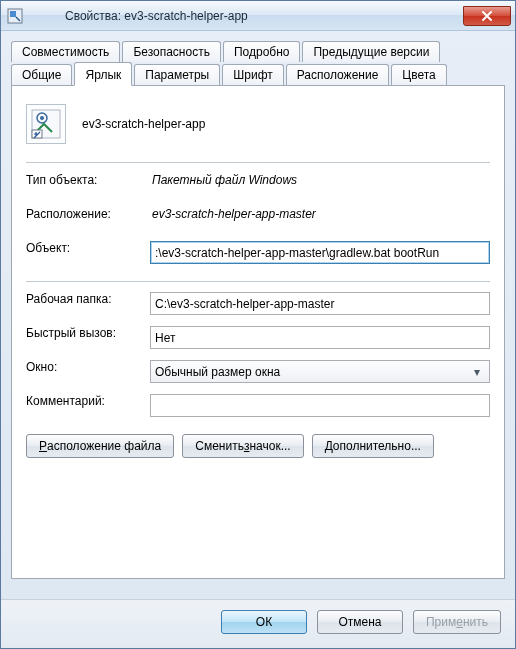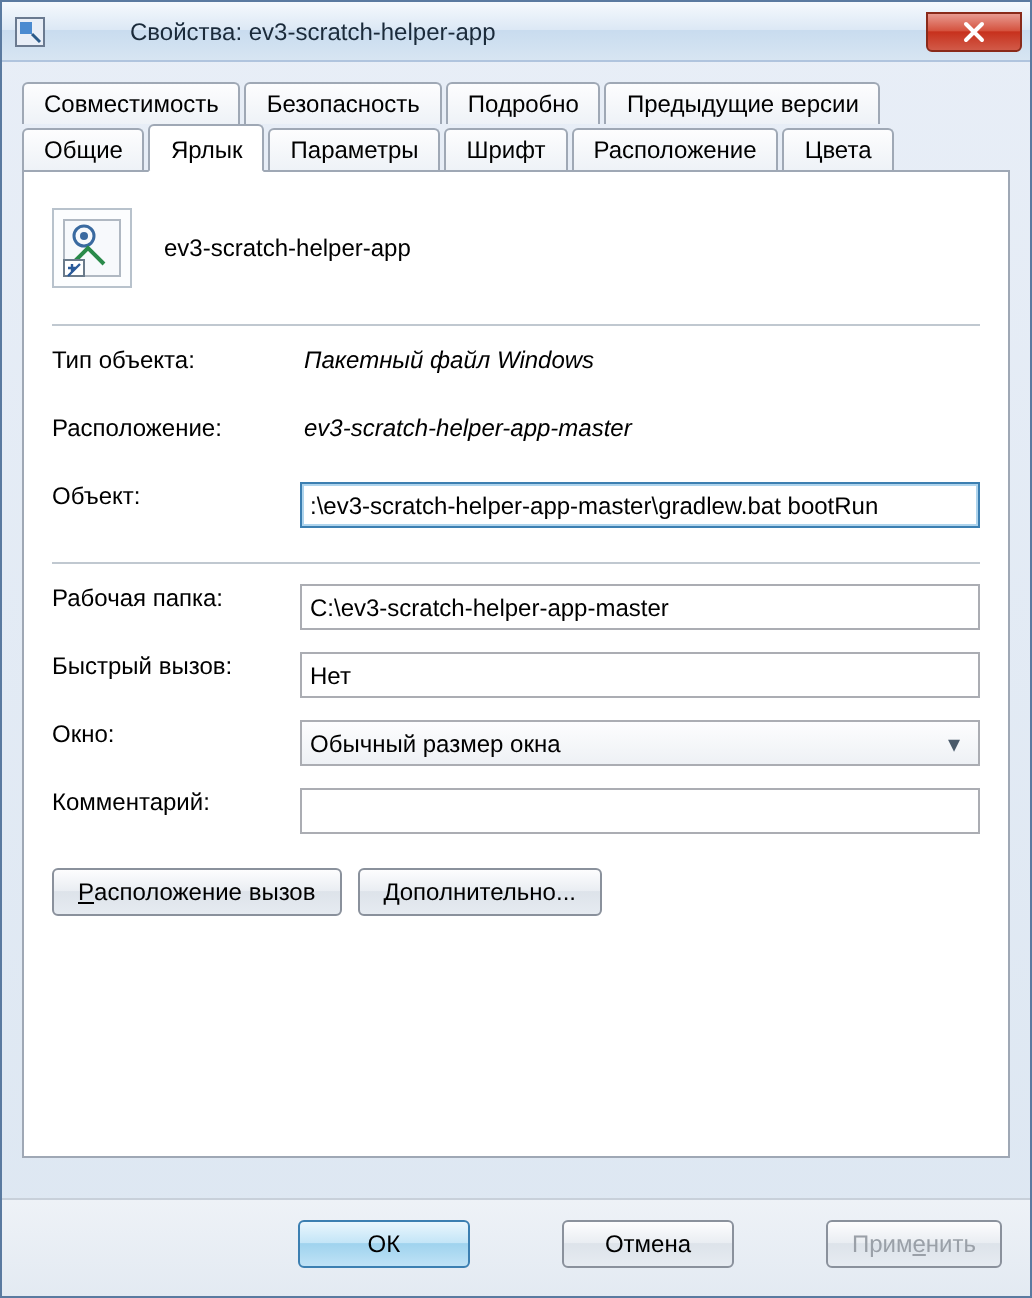--- a/index.html
+++ b/index.html
@@ -119,21 +119,21 @@
 }
 .btn.disabled { color: #9aa0a8; cursor: default; }
 .btn .underline { text-decoration: underline; }
 
 .footer {
   padding: 10px 14px 14px 14px;
   display: flex; justify-content: flex-end; gap: 10px;
   border-top: 1px solid #c8d0da;
   background: linear-gradient(to bottom, #eef2f7, #e3eaf2);
 }
-.footer .btn { min-width: 86px; margin-left: 36px; }
+.footer .btn { min-width: 86px; }
 .footer .btn.default {
   background: linear-gradient(to bottom, #eaf6fd 0%, #c3e5f7 48%, #9fd3ee 49%, #bfe2f6 100%);
   border-color: #3c7fb1;
 }
 </style>
 </head>
 <body>
 
 <div class="window">
 
@@ -236,21 +236,26 @@
       <div class="field-row">
         <div class="field-label">Ко<span class="underline">м</span><span>ментарий:</span></div>
         <div class="field-value">
           <input class="text-input" type="text" value="" style="">
         </div>
       </div>
 
       <div class="btn-row">
         <button class="btn">
             <span class="underline">Р</span>
-            <span>асположение вызов</span>
+            <span>асположение файла</span>
+          </button>
+        <button class="btn">
+            <span>Сменить </span>
+            <span class="underline">з</span>
+            <span>начок...</span>
           </button>
         <button class="btn">
             <span class="underline">Д</span>
             <span>ополнительно...</span>
           </button>
       </div>
 
     </div>
   </div>
 

